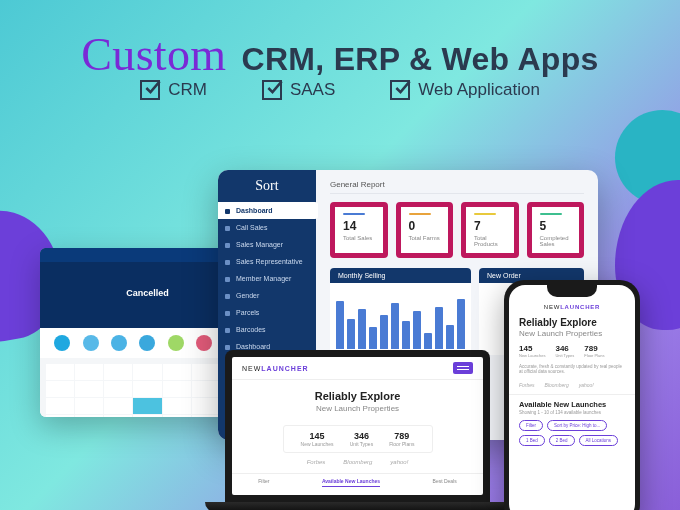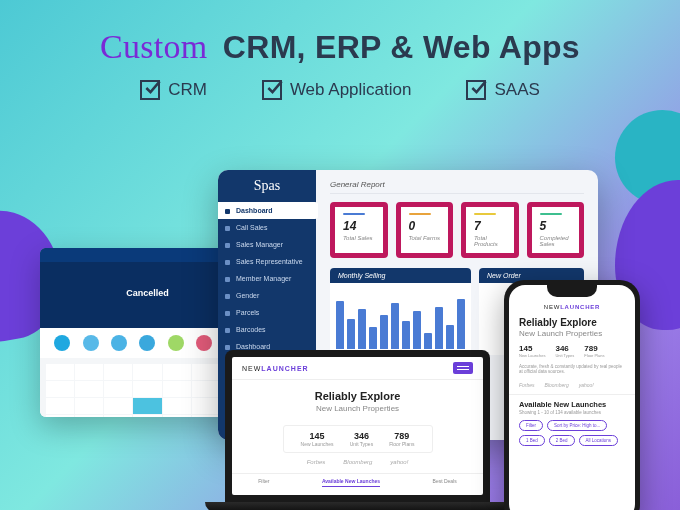--- a/index.html
+++ b/index.html
@@ -13,21 +13,21 @@
   .blob-left { position:absolute; left:-50px; top:210px; width:110px; height:130px;
     background:#6C3FD9; border-radius:50% 60% 55% 45%; transform:rotate(-10deg); }
   .blob-right-top { position:absolute; right:-30px; top:110px; width:95px; height:95px;
     background:#29B4C4; border-radius:50%; }
   .blob-right-bottom { position:absolute; right:-45px; top:180px; width:110px; height:150px;
     background:#6C3FD9; border-radius:60% 40% 55% 45%; }
 
   
   .headline { position:absolute; top:28px; left:0; right:0; text-align:center;
     font-size:32px; font-weight:600; color:#2B3A4F; letter-spacing:.3px; }
-  .headline .script { font-family: "Brush Script MT", cursive; color:#7A2AD6; font-size:34px; font-weight:400; margin-right:6px; }
+  .headline .script { font-family: "Brush Script MT", cursive; color:#7A2AD6; font-size:46px; font-weight:400; margin-right:6px; }
   .check-row { position:absolute; top:80px; left:0; right:0; display:flex; justify-content:center; gap:55px; }
   .check-item { display:flex; align-items:flex-start; gap:8px; font-size:17px; color:#2B3A4F; }
   .check-box { width:20px; height:20px; border:2px solid #2B3A4F; position:relative; }
   .check-box svg { position:absolute; left:1px; top:-4px; width:20px; height:20px; }
 
   
   .dash-left { position:absolute; left:40px; top:248px; width:215px; height:169px; background:#fff;
     border-radius:6px; box-shadow:0 10px 30px rgba(0,0,0,.25); overflow:hidden; }
   .dash-left .top { height:80px; background:#0A2E61; }
   .dash-left .topbar { height:14px; background:#0A3A7A; }
@@ -43,21 +43,21 @@
   
   .spas { position:absolute; left:218px; top:170px; width:380px; height:270px; background:#F3F5F9;
     border-radius:10px; box-shadow:0 12px 35px rgba(0,0,0,.3); display:flex; overflow:hidden; }
   .spas .side { width:98px; background:#12376B; color:#C9D8EE; font-size:7px; }
   .spas .side .logo { height:32px; display:flex; align-items:center; justify-content:center;
     font-family:"Brush Script MT",cursive; font-size:14px; color:#fff; }
   .spas .side .item { padding:5px 8px 5px 18px; position:relative; }
   .spas .side .item.active { background:#fff; color:#12376B; font-weight:600; border-radius:0 3px 3px 0; margin-right:-2px;}
   .spas .side .item .dot { position:absolute; left:7px; top:7px; width:5px; height:5px; background:#6B8FC4; border-radius:1px; }
   .spas .side .item.active .dot { background:#12376B; }
-  .spas .main { flex:1; padding:10px 14px;font-style:italic; }
+  .spas .main { flex:1; padding:10px 14px; }
   .spas .gr { font-size:8px; color:#555; border-bottom:1px solid #E3E6EC; padding-bottom:4px; margin-bottom:8px;}
   .spas .stats { display:flex; gap:8px; }
   .spas .stat { flex:1; background:#fff; border:5px solid #be185d; border-radius:4px; padding:6px 8px; }
   .spas .stat .n { font-size:12px; font-weight:600; color:#222; }
   .spas .stat .l { font-size:6px; color:#888; margin-top:2px; }
   .spas .stat .bar { height:2px; width:22px; margin-bottom:4px; border-radius:2px;}
   .b1{background:#4A7BD4}.b2{background:#E8A33C}.b3{background:#E8C93C}.b4{background:#3DBF8F}
   .spas .rowcards { display:flex; gap:8px; margin-top:10px; }
   .spas .rowcard { flex:1; background:#fff; border-radius:4px; }
   .spas .rowcard .hd { background:#12376B; color:#fff; font-size:7px; padding:4px 8px; border-radius:4px 4px 0 0;}
@@ -126,29 +126,29 @@
         </svg>
       </span>
       <span>CRM</span>
     </div>
     <div class="check-item">
       <span class="check-box">
         <svg viewBox="0 0 24 24">
           <path d="M4 12 L9 17 L20 4" stroke="#2B3A4F" stroke-width="3" fill="none"></path>
         </svg>
       </span>
-      <span>Web Application</span>
+      <span>SAAS</span>
     </div>
     <div class="check-item">
       <span class="check-box">
         <svg viewBox="0 0 24 24">
           <path d="M4 12 L9 17 L20 4" stroke="#2B3A4F" stroke-width="3" fill="none"></path>
         </svg>
       </span>
-      <span>SAAS</span>
+      <span>Web Application</span>
     </div>
   </div>
 
 <div class="dash-left">
   <div class="top">
     <div class="topbar"></div>
     <div class="cancelled">Cancelled</div>
   </div>
   <div class="iconrow">
     <div class="ic i1"></div>
@@ -207,21 +207,21 @@
       <div class="c"></div>
       <div class="c"></div>
       <div class="c"></div>
       <div class="c"></div>
       <div class="c"></div>
     </div>
 </div>
 
 <div class="spas">
   <div class="side">
-    <div class="logo">Spas</div>
+    <div class="logo">Sort</div>
     <div id="spas-side">
         <div class="item active"><span class="dot"></span>Dashboard</div>
         <div class="item"><span class="dot"></span>Call Sales</div>
         <div class="item"><span class="dot"></span>Sales Manager</div>
         <div class="item"><span class="dot"></span>Sales Representative</div>
         <div class="item"><span class="dot"></span>Member Manager</div>
         <div class="item"><span class="dot"></span>Gender</div>
         <div class="item"><span class="dot"></span>Parcels</div>
         <div class="item"><span class="dot"></span>Barcodes</div>
         <div class="item"><span class="dot"></span>Dashboard</div>

